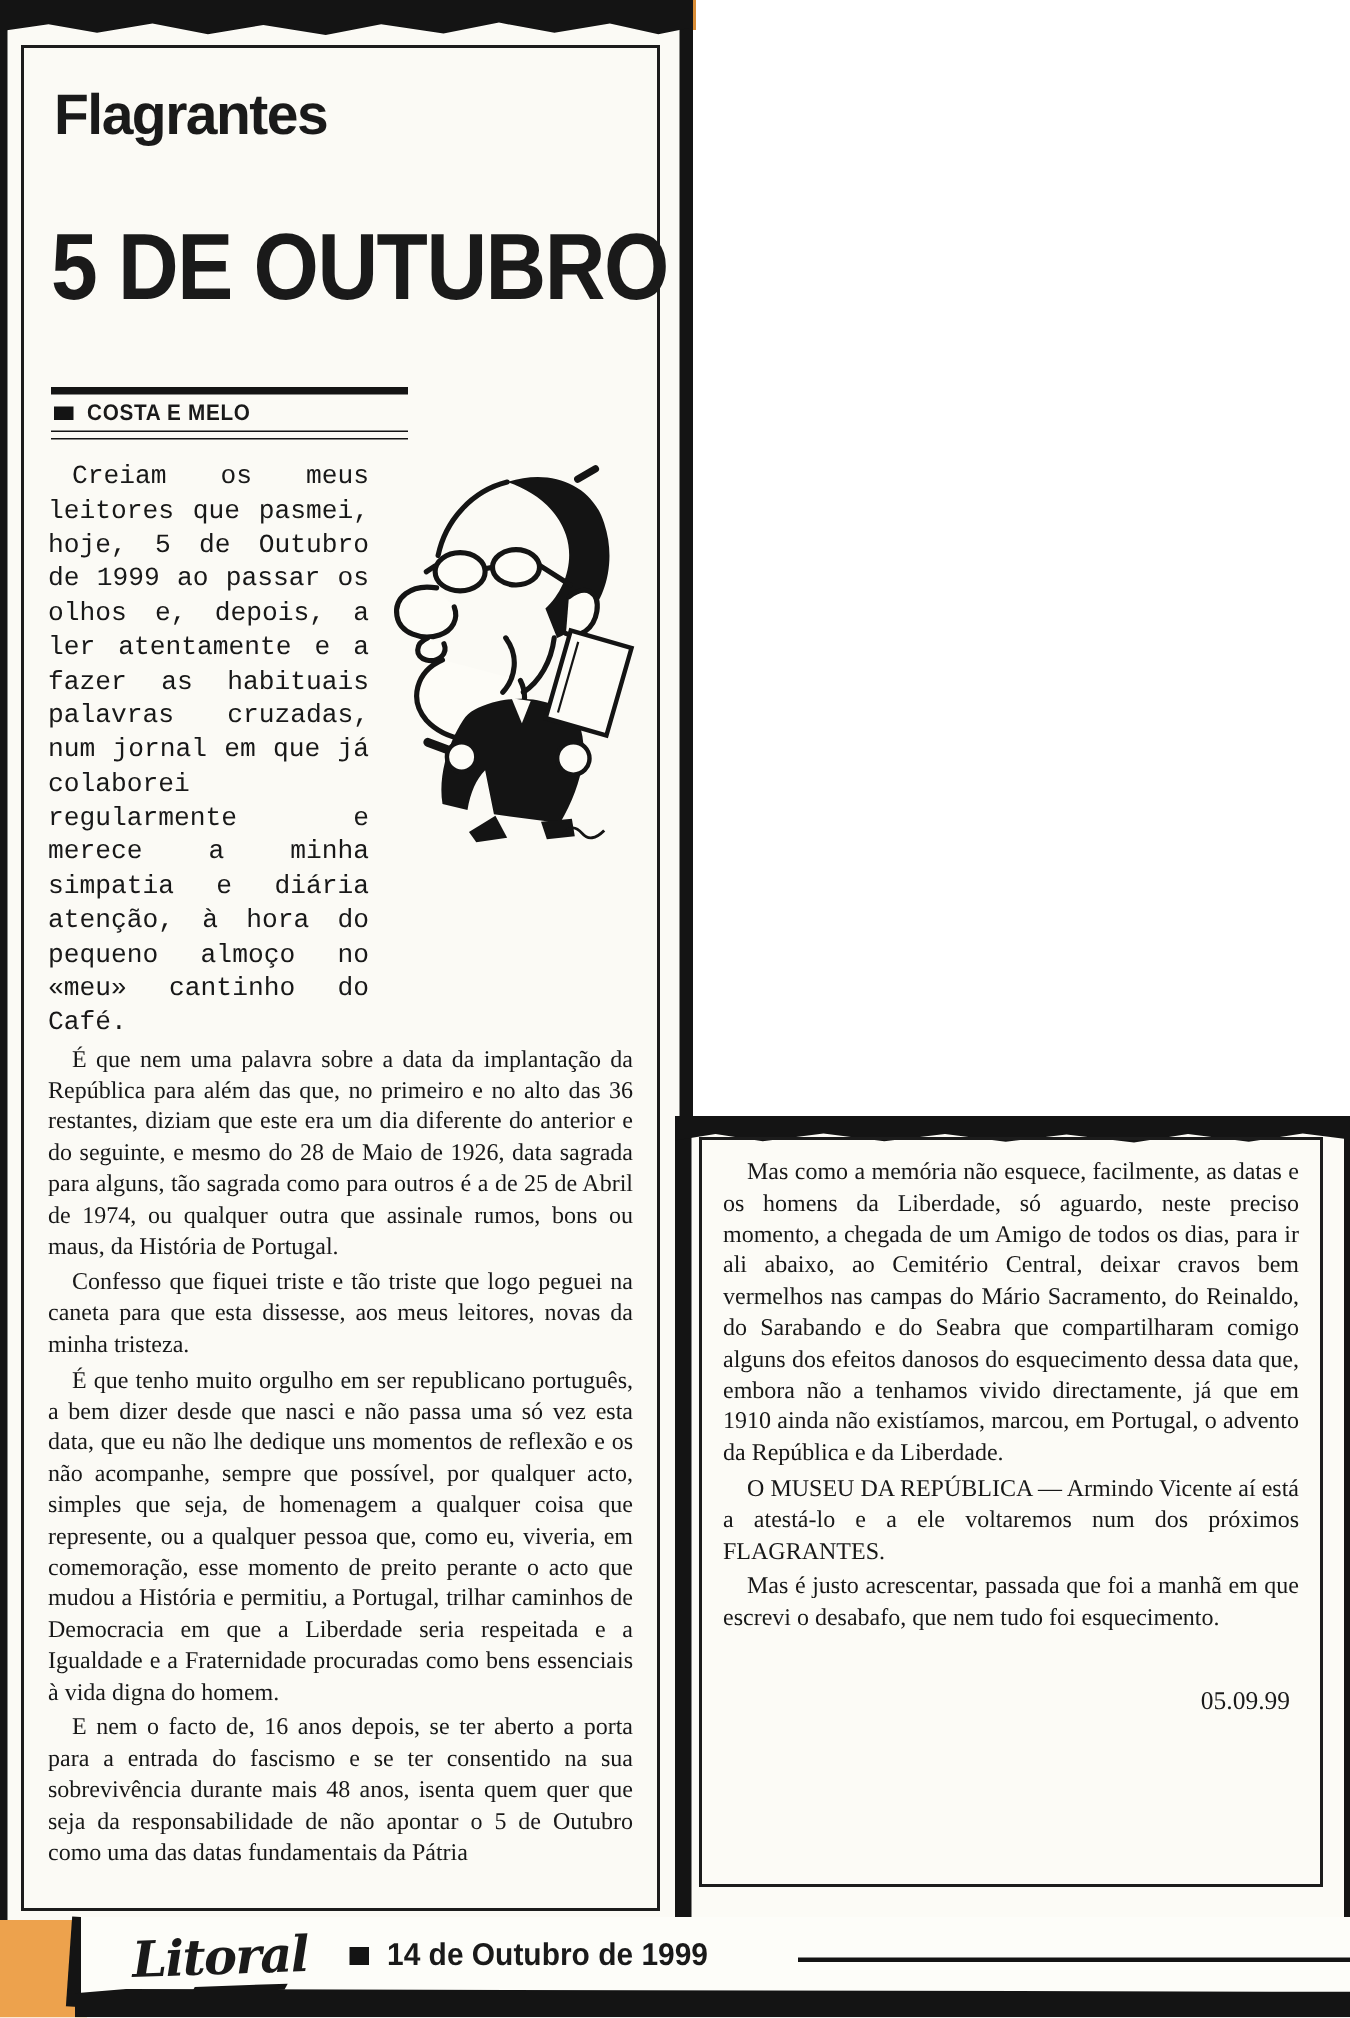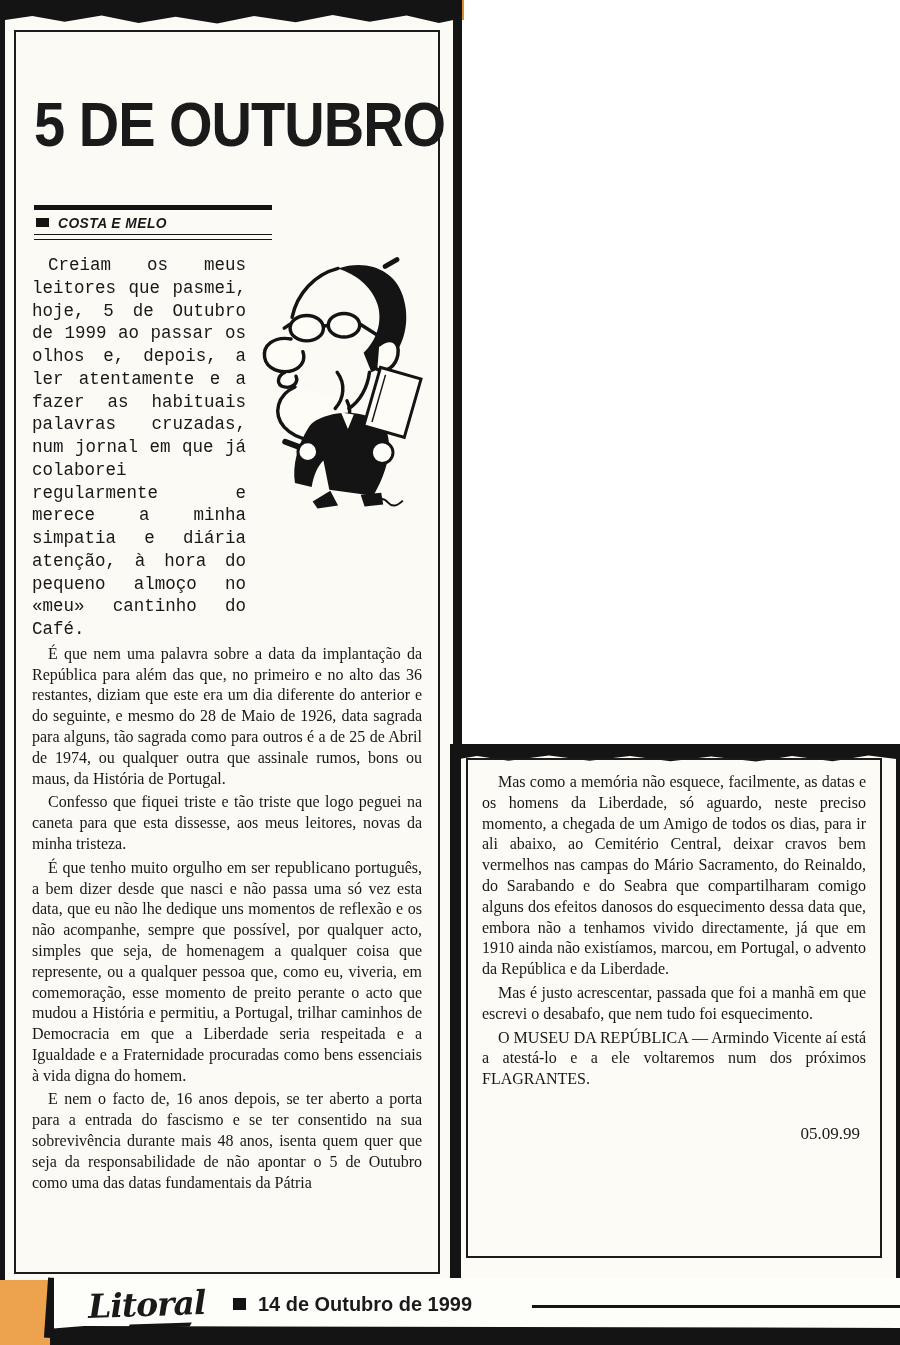--- a/index.html
+++ b/index.html
@@ -34,21 +34,21 @@
   .kicker{
     font-family:"Liberation Sans", sans-serif;font-weight:700;font-size:38px;
     letter-spacing:-1px;margin:10px 0 0 4px;
   }
   .headline{
     font-family:"Liberation Sans", sans-serif;font-weight:900;font-size:56px;
     letter-spacing:-1px;transform:scaleY(1.12);transform-origin:left top;
     margin:42px 0 0 2px;white-space:nowrap;
   }
   
-  .byline-block{width:238px;margin:52px 0 0 2px;font-style:italic;}
+  .byline-block{width:238px;margin:52px 0 0 2px;}
   .byline-topbar{height:5px;background:#141414;}
   .byline-row{display:flex;align-items:center;gap:9px;padding:4px 0 3px 2px;}
   .sqicon{width:13px;height:9px;background:#141414;display:inline-block;}
   .byline-name{font-family:"Liberation Sans", sans-serif;font-weight:800;font-size:15px;
     letter-spacing:.5px;transform:scaleX(.92);transform-origin:left center;white-space:nowrap;}
   .byline-botbar{height:4px;border-top:1.5px solid #141414;border-bottom:1px solid #141414;}
   
   .para{
     font-size:16px;line-height:1.3;text-align:justify;text-indent:16px;
     margin:0 0 3px 0;color:#181818;
@@ -83,20 +83,21 @@
 <div class="backing" style="left:0;top:0;width:70px;height:14px;"></div>
 <div class="backing dark" style="left:418px;top:0;width:46px;height:20px;"></div>
 <div class="backing" style="left:443px;top:744px;width:14px;height:540px;"></div>
 <div class="backing" style="left:886px;top:744px;width:14px;height:545px;"></div>
 <div class="backing" style="left:0;top:1270px;width:58px;height:75px;"></div>
 
 <div class="piece" id="piece-left">
   <div class="topbar"></div>
 
   <div class="artbox" id="box-left">
+    <div class="kicker">Flagrantes</div>
     <div class="headline">5 DE OUTUBRO</div>
 
     <div class="byline-block">
       <div class="byline-topbar"></div>
       <div class="byline-row">
         <span class="sqicon"></span>
         <span class="byline-name">COSTA E MELO</span>
       </div>
       <div class="byline-botbar"></div>
     </div>
@@ -155,22 +156,22 @@
     <p class="para">Confesso que fiquei triste e tão triste que logo peguei na caneta para que esta dissesse, aos meus leitores, novas da minha tristeza.</p>
     <p class="para">É que tenho muito orgulho em ser republicano português, a bem dizer desde que nasci e não passa uma só vez esta data, que eu não lhe dedique uns momentos de reflexão e os não acompanhe, sempre que possível, por qualquer acto, simples que seja, de homenagem a qualquer coisa que represente, ou a qualquer pessoa que, como eu, viveria, em comemoração, esse momento de preito perante o acto que mudou a História e permitiu, a Portugal, trilhar caminhos de Democracia em que a Liberdade seria respeitada e a Igualdade e a Fraternidade procuradas como bens essenciais à vida digna do homem.</p>
     <p class="para">E nem o facto de, 16 anos depois, se ter aberto a porta para a entrada do fascismo e se ter consentido na sua sobrevivência durante mais 48 anos, isenta quem quer que seja da responsabilidade de não apontar o 5 de Outubro como uma das datas fundamentais da Pátria</p>
   </div>
 </div>
 
 <div class="piece" id="piece-right">
   <div class="topbar"></div>
   <div class="artbox" id="box-right">
     <p class="para">Mas como a memória não esquece, facilmente, as datas e os homens da Liberdade, só aguardo, neste preciso momento, a chegada de um Amigo de todos os dias, para ir ali abaixo, ao Cemitério Central, deixar cravos bem vermelhos nas campas do Mário Sacramento, do Reinaldo, do Sarabando e do Seabra que compartilharam comigo alguns dos efeitos danosos do esquecimento dessa data que, embora não a tenhamos vivido directamente, já que em 1910 ainda não existíamos, marcou, em Portugal, o advento da República e da Liberdade.</p>
+    <p class="para">O MUSEU DA REPÚBLICA — Armindo Vicente aí está a atestá-lo  e a ele voltaremos num dos próximos FLAGRANTES.</p>
     <p class="para">Mas é justo acrescentar, passada que foi a manhã em que escrevi o desabafo, que nem tudo foi esquecimento.</p>
-    <p class="para">O MUSEU DA REPÚBLICA — Armindo Vicente aí está a atestá-lo  e a ele voltaremos num dos próximos FLAGRANTES.</p>
     <p class="dateline">05.09.99</p>
   </div>
 </div>
 
 <div id="footer-corner"></div>
 <div id="footer-strip">
   <div class="logo">
     <span>Litoral</span>
     <span class="logo-underline"></span>
   </div>

